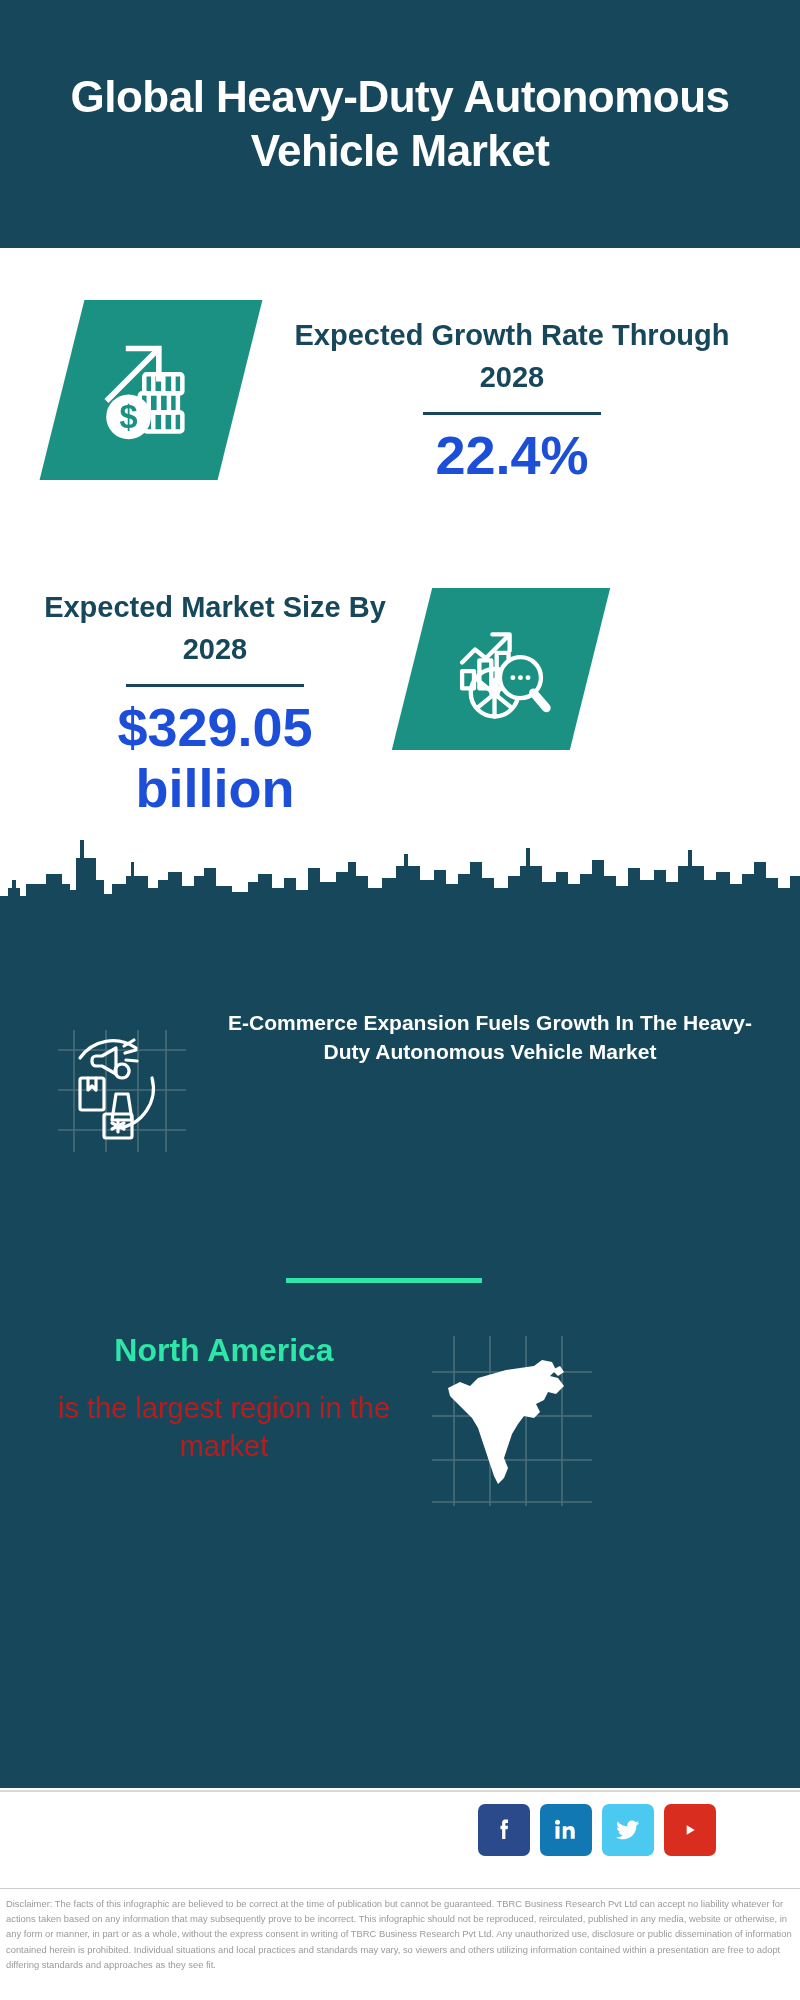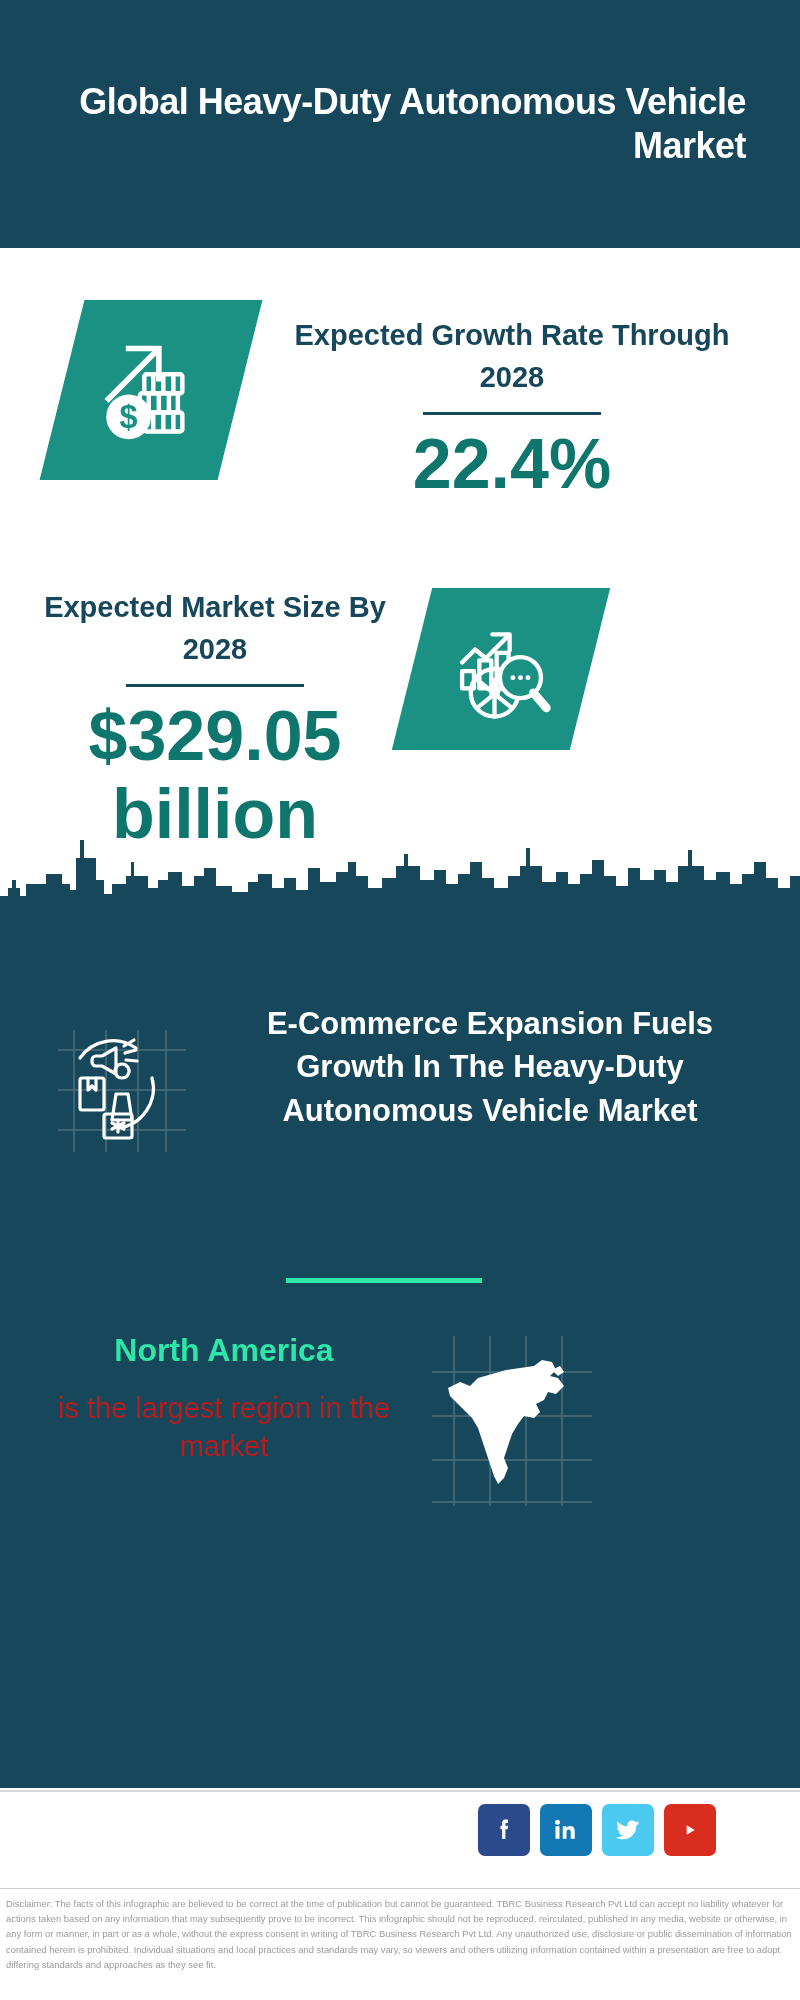--- a/index.html
+++ b/index.html
@@ -23,24 +23,24 @@
     top: 0; left: 0;
     width: 800px;
     height: 248px;
     background: #17475a;
     display: flex;
     align-items: center;
     justify-content: center;
   }
   .header-title {
     color: #ffffff;
-    font-size: 36px;
+    font-size: 44px;
     font-weight: bold;
     line-height: 1.22;
-    text-align: right;
+    text-align: center;
     letter-spacing: -0.5px;
     padding: 0 54px;
     font-family: "Liberation Sans", sans-serif;
   }
 
   
   .white-block {
     position: absolute;
     top: 248px; left: 0;
     width: 800px;
@@ -83,22 +83,22 @@
     font-family: "Liberation Sans", sans-serif;
     margin-top: 16px;
   }
   .rule-dark {
     width: 178px;
     height: 3px;
     background: #17475a;
     margin: 14px auto 10px auto;
   }
   .stat-value {
-    color: #0f766e;
-    font-size: 70px;
+    color: #1d4ed8;
+    font-size: 54px;
     font-weight: bold;
     line-height: 1.12;
     font-family: "Liberation Sans", sans-serif;
   }
 
   
   #tile-size {
     top: 588px; left: 412px;
     width: 178px; height: 162px;
   }
@@ -141,24 +141,24 @@
   }
   .driver-heading {
     color: #2ee6a8;
     font-size: 29px;
     font-weight: bold;
     line-height: 1.3;
     font-family: "Liberation Sans", sans-serif;
   }
   .driver-body {
     color: #ffffff;
-    font-size: 31px;
+    font-size: 21px;
     font-weight: bold;
     line-height: 1.4;
-    margin-top: 0;
+    margin-top: 6px;
     font-family: "Liberation Sans", sans-serif;
   }
 
   .divider-green {
     position: absolute;
     top: 1278px; left: 286px;
     width: 196px;
     height: 5px;
     background: #2ee6a8;
   }

